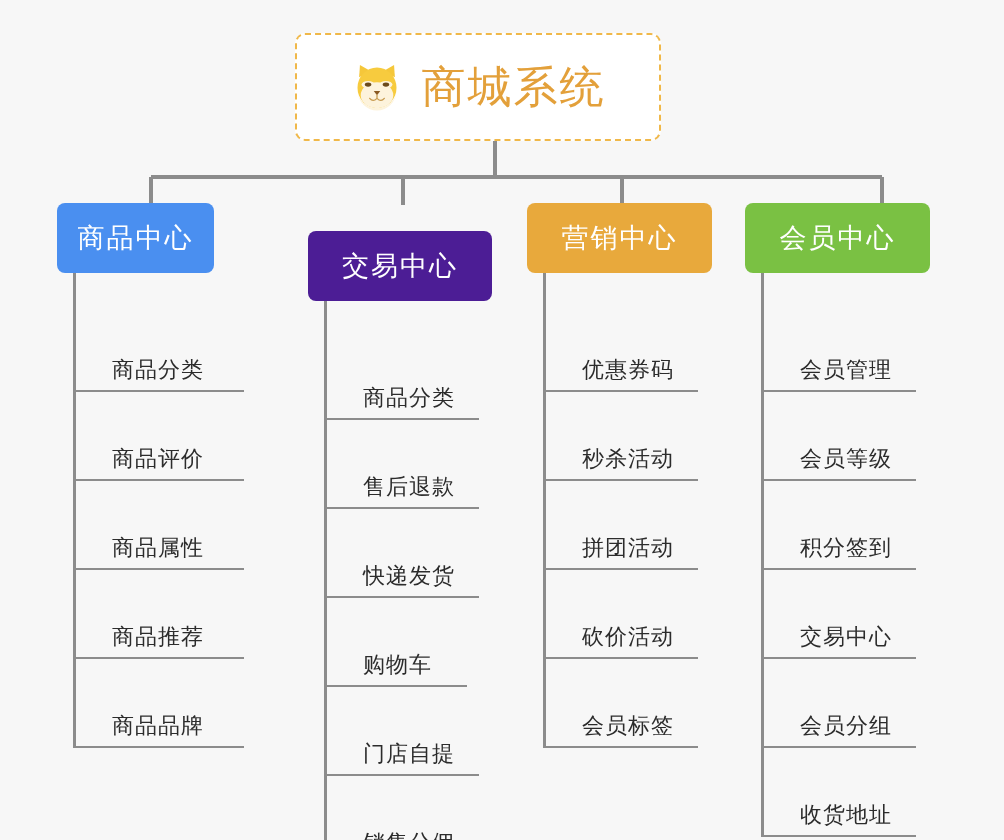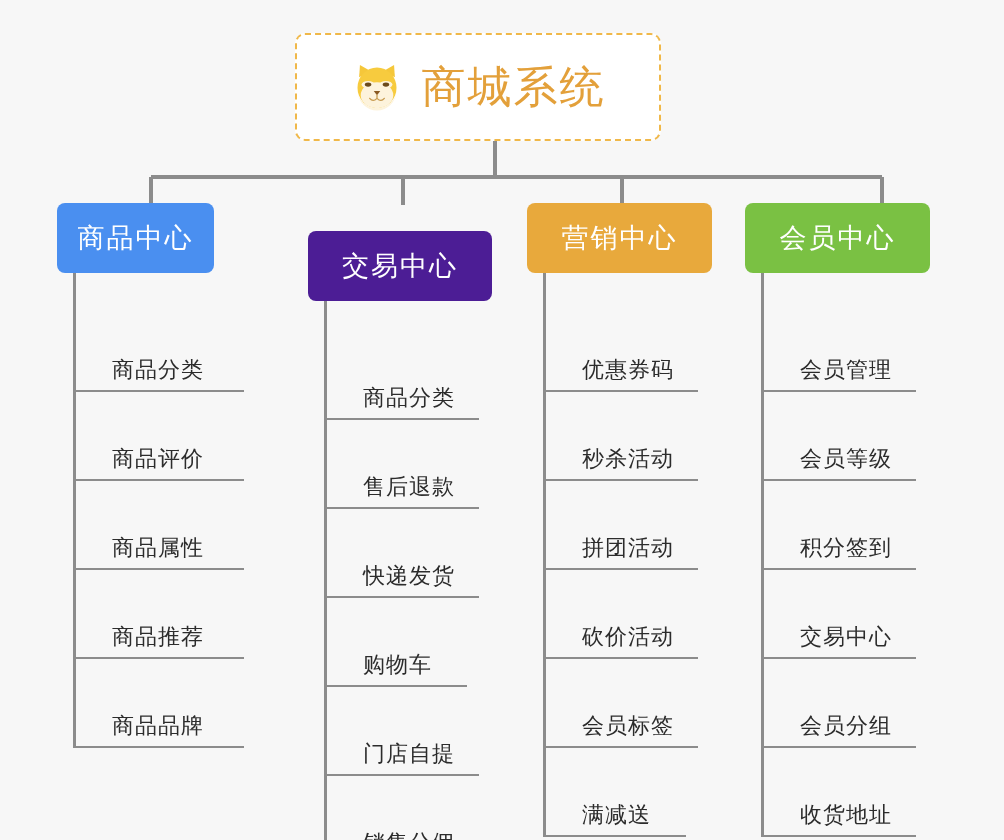--- a/index.html
+++ b/index.html
@@ -240,24 +240,20 @@
             <div class="leaf-underline" style="width: 152px;"></div>
           </div>
           <div class="leaf-item">
             <span class="leaf-label">砍价活动</span>
             <div class="leaf-underline" style="width: 152px;"></div>
           </div>
           <div class="leaf-item">
             <span class="leaf-label">会员标签</span>
             <div class="leaf-underline" style="width: 152px;"></div>
           </div>
-          <div class="leaf-item">
-            <span class="leaf-label">满减送</span>
-            <div class="leaf-underline" style="width: 140px;"></div>
-          </div>
         </div>
       </div>
       <div class="column col-3">
         <div class="cat-box" style="background: rgb(122, 193, 67);">
           <span>会员中心</span>
         </div>
         <div class="leaf-list">
           <div class="leaf-item">
             <span class="leaf-label">会员管理</span>
             <div class="leaf-underline" style="width: 152px;"></div>

